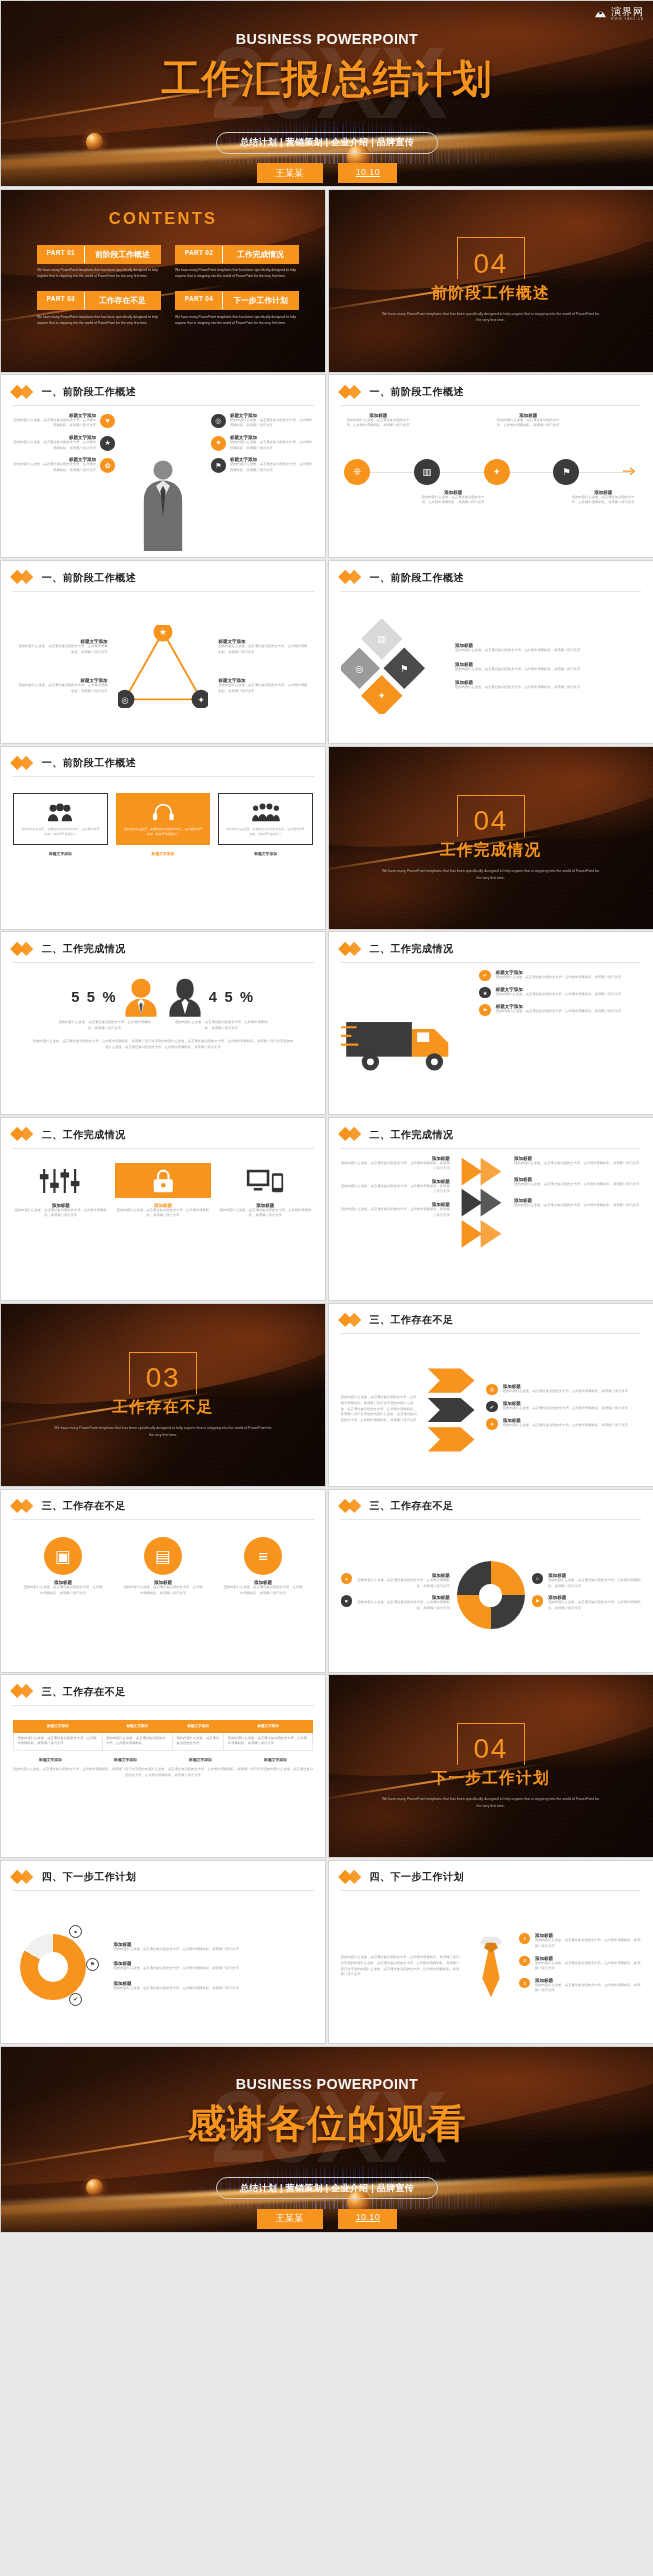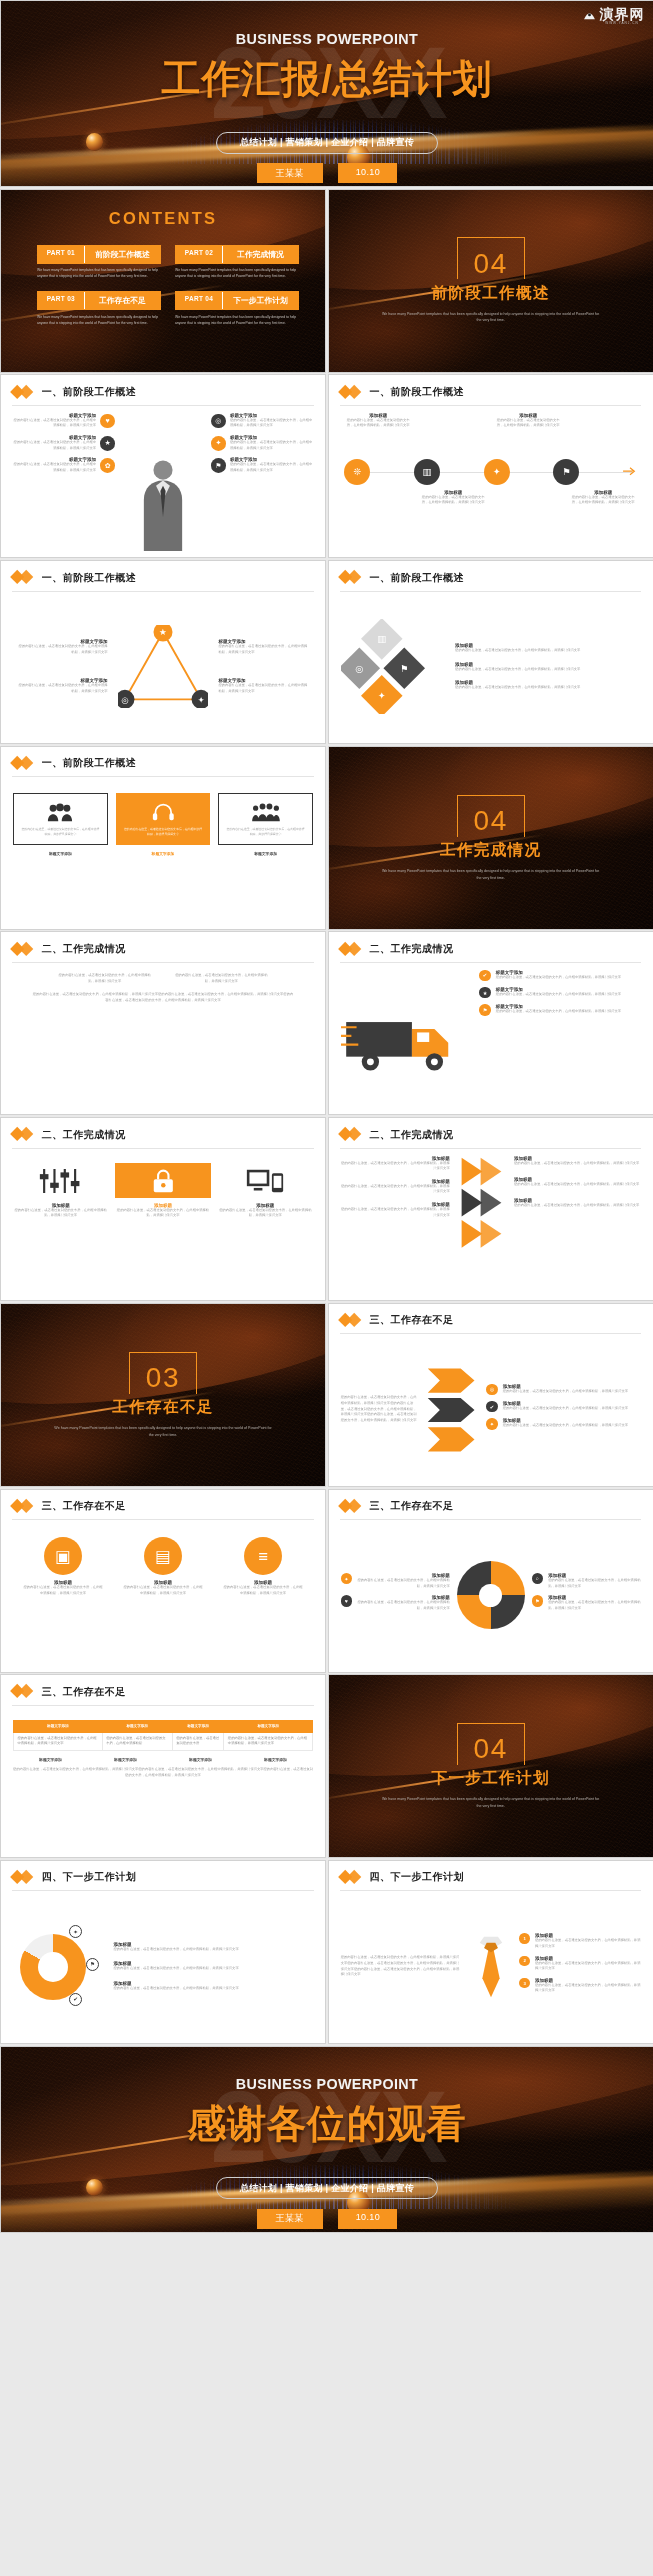--- a/index.html
+++ b/index.html
@@ -95,28 +95,28 @@
   .t-pill {
     position: relative; z-index: 4; display: inline-block; margin-top: 26px;
     padding: 3.5px 22.6px; border: 1.3px solid #cfcfcf; border-radius: 17.3px;
     font-size: 9px; font-weight: 700; color: #fff; letter-spacing: 0.3px;
   }
   .t-badges { position: relative; z-index: 4; margin-top: 9.5px; display: flex; justify-content: center; gap: 15.6px; }
   .badge {
     background: #f7941e; color: #fff; font-size: 9px; font-weight: 400;
     padding: 3.5px 19px; letter-spacing: 0.4px;
   }
-  .badge.date { font-weight: 400; padding: 3.5px 17.3px; }
+  .badge.date { font-weight: 400; padding: 3.5px 17.3px; text-decoration: underline; }
 
   .logo {
     position: absolute; right: 8.7px; top: 6px; z-index: 6;
     display: flex; align-items: center; gap: 3.5px;
   }
   .logo-mark { width: 13px; height: 13px; }
-  .logo-text { font-size: 14px; color: #efefef; letter-spacing: 0.9px; font-weight: 700; line-height: 1; }
+  .logo-text { font-size: 10px; color: #efefef; letter-spacing: 0.9px; font-weight: 400; line-height: 1; }
   .logo-sub { font-size: 3.1px; color: #bdbdbd; letter-spacing: 1px; }
 
   
   .contents-title {
     position: relative; z-index: 4; text-align: center; color: #f7941e;
     font-size: 16.5px; font-weight: 700; letter-spacing: 2.2px; margin-top: 19px;
   }
   .contents-grid {
     position: relative; z-index: 4; display: grid; grid-template-columns: 1fr 1fr;
     gap: 11.3px 14px; padding: 17.3px 36px 0 36px;
@@ -585,20 +585,35 @@
     <div class="slide half light">
       <div class="sl-head">
           <span class="diamonds">
             <i class="dia a"></i>
             <i class="dia b"></i>
           </span>
         <span class="sl-title">二、工作完成情况</span>
         </div>
       <div class="sl-rule"></div>
       <div class="sl-body">
+        <div class="pct-wrap">
+          <span class="pct">5 5 %</span>
+          <svg class="person-ic" viewBox="0 0 44 46">
+            <path d="M22 2c-7 0-11 5-11 11s4 11 11 11 11-5 11-11S29 2 22 2z" fill="#f7941e"></path>
+            <path d="M22 25c-10 0-18 7-18 16v5h36v-5c0-9-8-16-18-16z" fill="#f7941e"></path>
+            <path d="M22 25l-4 4 4 14 4-14z" fill="#fff"></path>
+            <path d="M22 29l-2 3 2 11 2-11z" fill="#555"></path>
+          </svg>
+          <svg class="person-ic" viewBox="0 0 44 46">
+            <path d="M22 2c-7 0-10 5-10 12s3 12 10 12 10-5 10-12S29 2 22 2z" fill="#3b3b3b"></path>
+            <path d="M22 25c-10 0-18 7-18 16v5h36v-5c0-9-8-16-18-16z" fill="#3b3b3b"></path>
+            <path d="M22 25l-4 4 4 14 4-14z" fill="#fff"></path>
+          </svg>
+          <span class="pct">4 5 %</span>
+        </div>
         <div class="pct-texts">
           <div class="h-p">您的内容打在这里，或者通过复制您的文本后，在此框中选择粘贴，并选择只保留文字</div>
           <div class="h-p">您的内容打在这里，或者通过复制您的文本后，在此框中选择粘贴，并选择只保留文字</div>
         </div>
         <div class="pct-foot h-p">您的内容打在这里，或者通过复制您的文本后，在此框中选择粘贴，并选择只保留文字您的内容打在这里，或者通过复制您的文本后，在此框中选择粘贴，并选择只保留文字您的内容打在这里，或者通过复制您的文本后，在此框中选择粘贴，并选择只保留文字</div>
       </div>
     </div>
 
     <div class="slide half light">
       <div class="sl-head">

